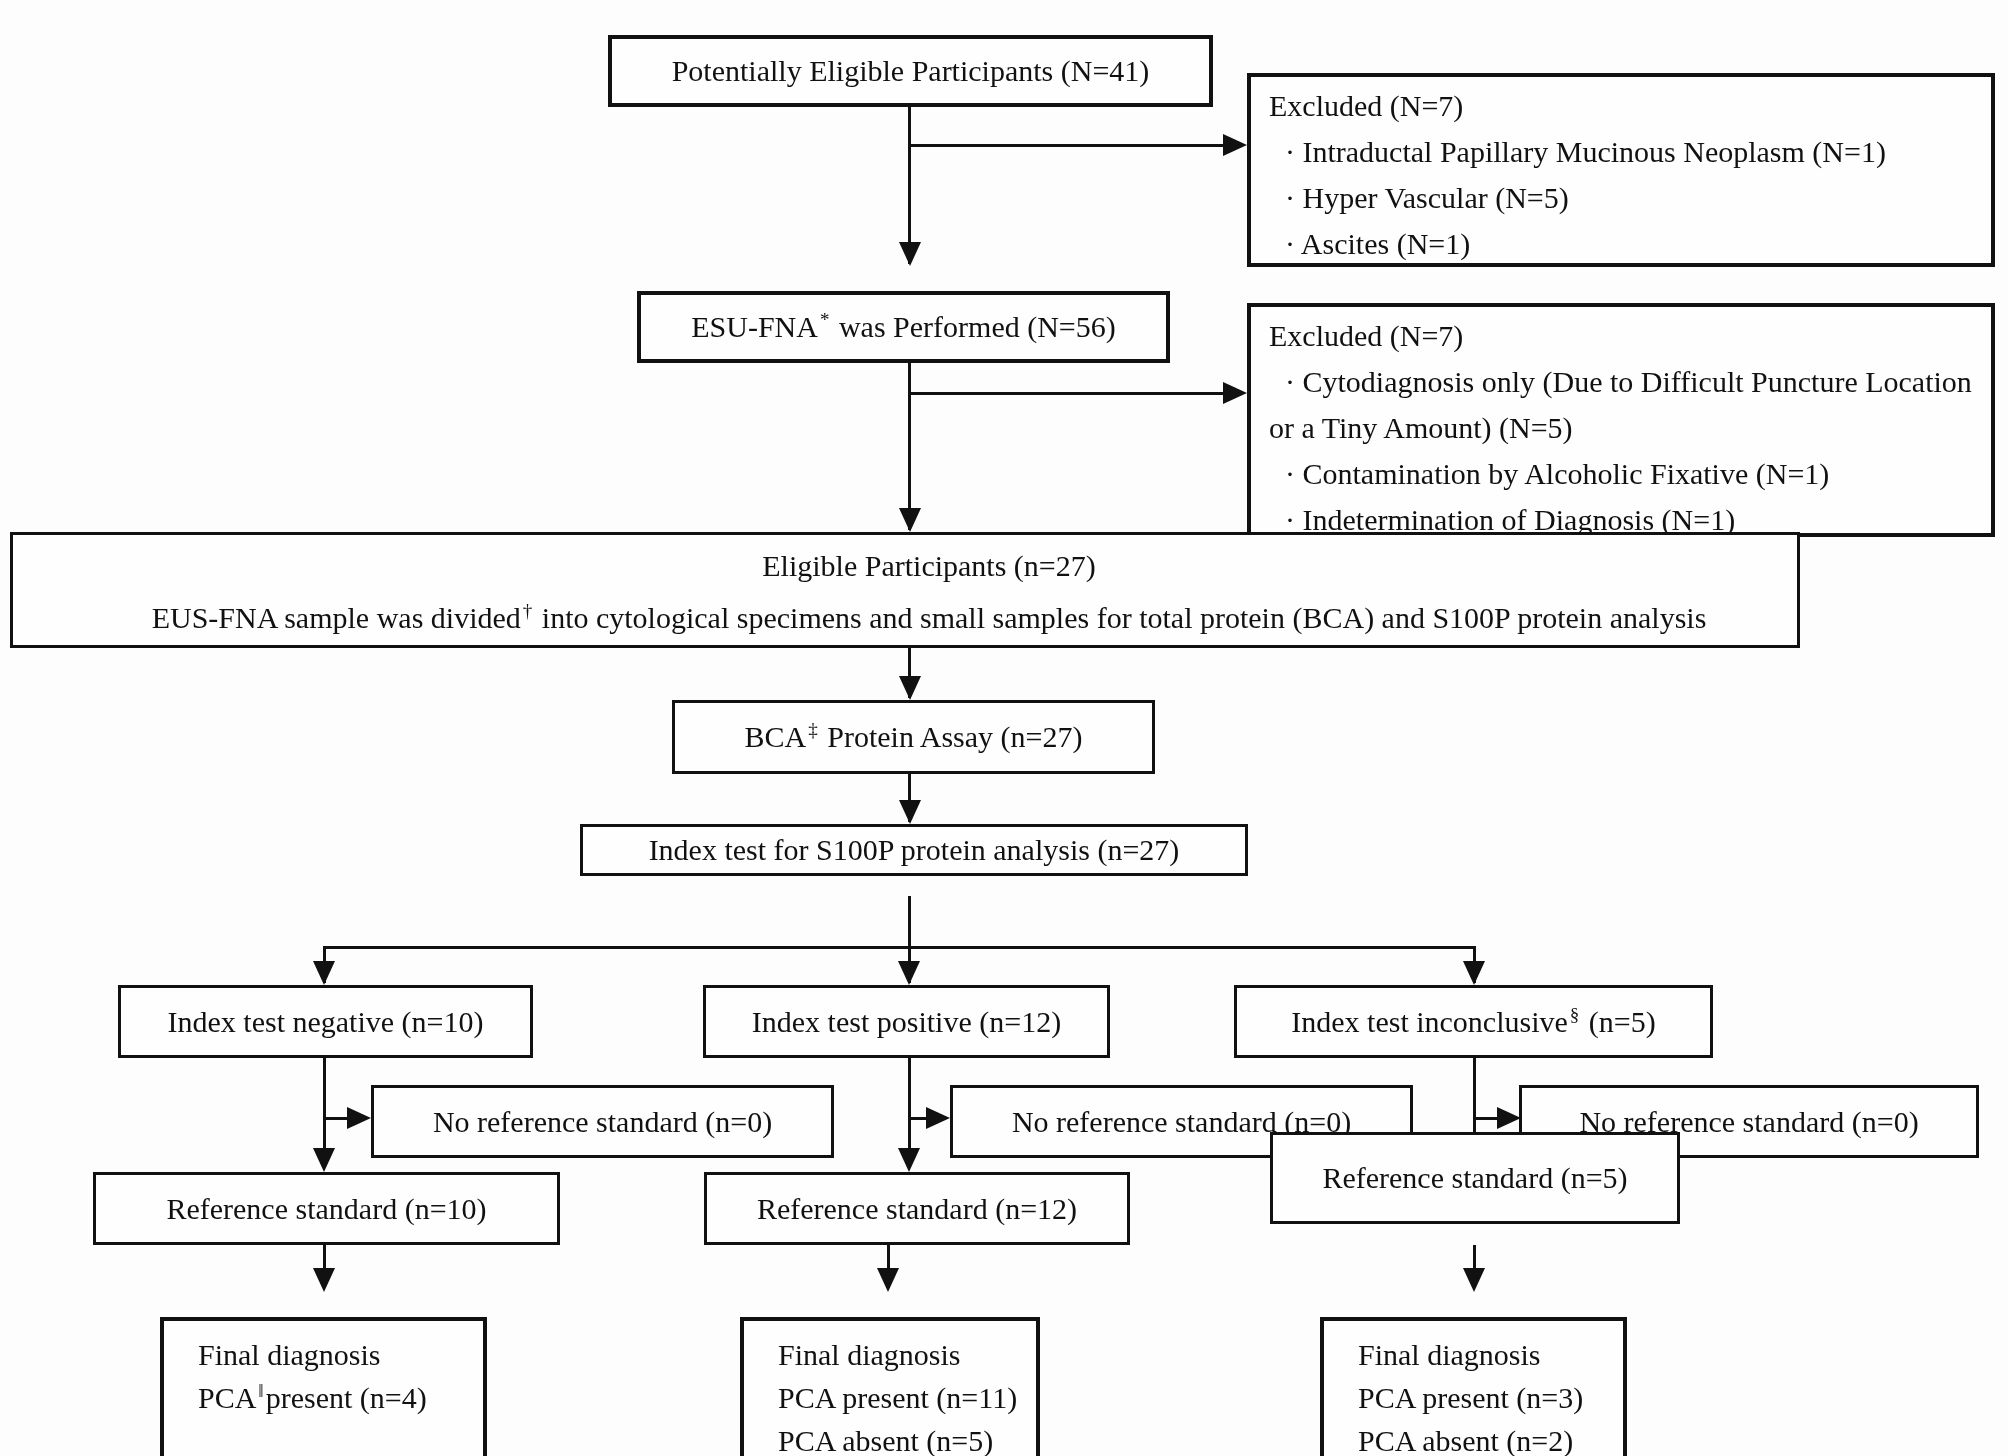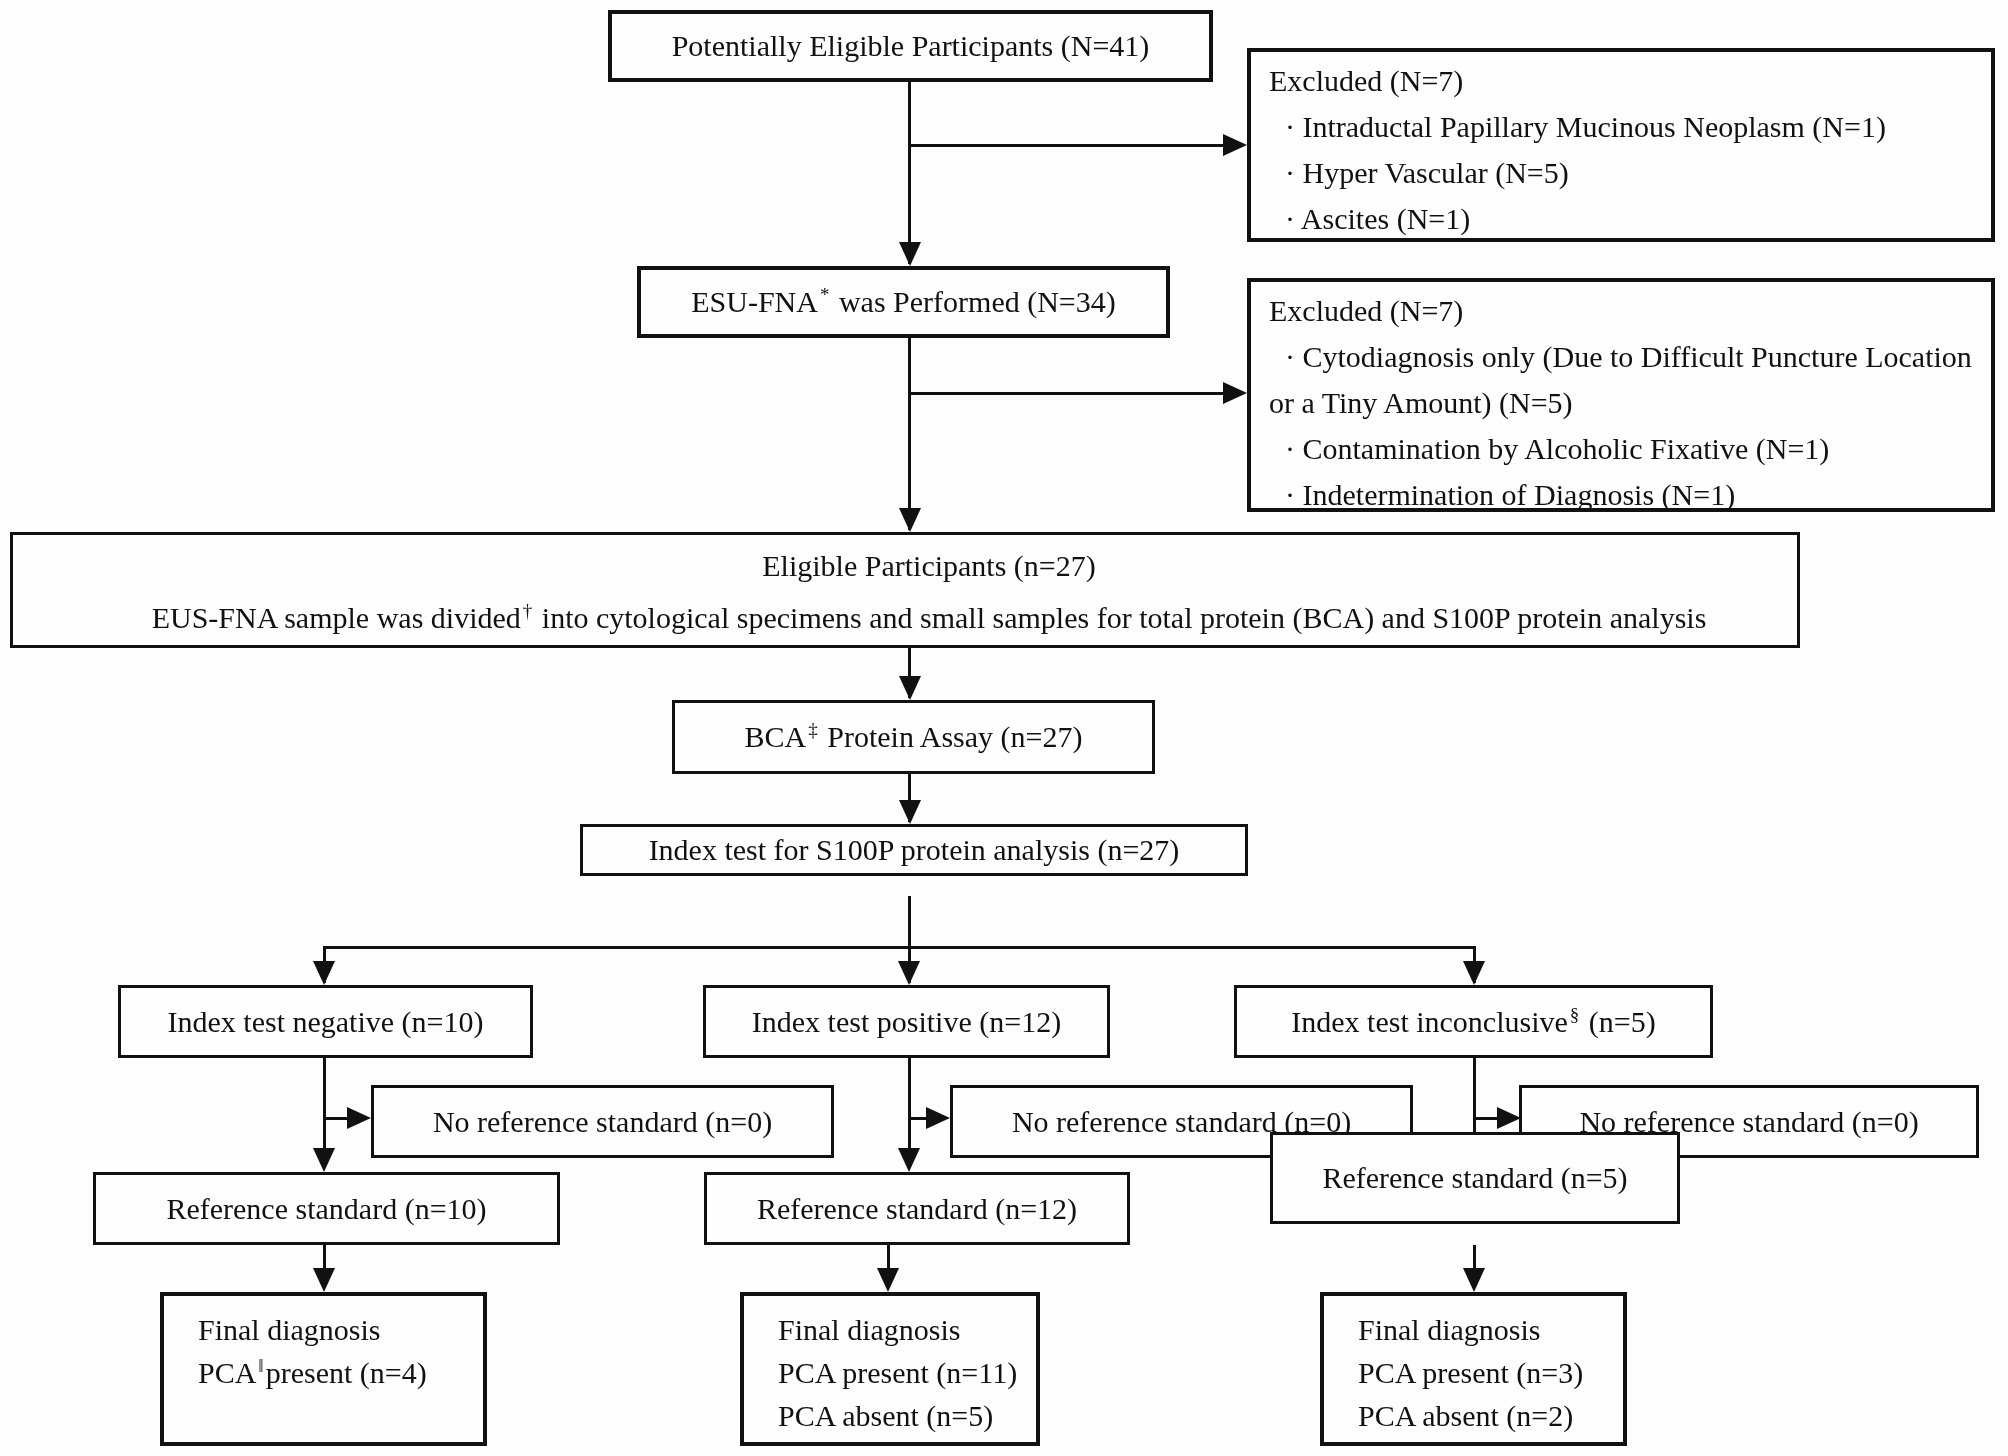--- a/index.html
+++ b/index.html
@@ -23,21 +23,21 @@
     box-sizing: border-box;
     font-size: 30px;
     color: #111;
   }
   .box.single {
     display: flex;
     align-items: center;
     justify-content: center;
     text-align: center;
   }
-  .box.heavy { border-width: 4px; }
+  .box.heavy { border-width: 4px; margin-top: 25px; }
   .lbl { display: inline; }
   sup.fx {
     font-size: 19px;
     vertical-align: super;
     line-height: 0;
     margin: 0 2px;
   }
   .excl {
     padding: 6px 18px 0 18px;
     line-height: 46px;
@@ -137,21 +137,21 @@
   </div>
 
   <div class="box excl heavy" style="left:1247px; top:48px; width:748px; height:194px;">
     <p class="ti">Excluded (N=7)</p>
     <p class="it">· Intraductal Papillary Mucinous Neoplasm (N=1)</p>
     <p class="it">· Hyper Vascular (N=5)</p>
     <p class="it">· Ascites (N=1)</p>
   </div>
 
   <div class="box single heavy" style="left:637px; top:266px; width:533px; height:72px;">
-    <span class="lbl"><span>ESU-FNA</span><sup class="fx">*</sup><span> was Performed (N=34)</span></span>
+    <span class="lbl"><span>ESU-FNA</span><sup class="fx">*</sup><span> was Performed (N=56)</span></span>
   </div>
 
   <div class="box excl heavy" style="left:1247px; top:278px; width:748px; height:234px;">
     <p class="ti">Excluded (N=7)</p>
     <p class="it">· Cytodiagnosis only (Due to Difficult Puncture Location or a Tiny Amount) (N=5)</p>
     <p class="it">· Contamination by Alcoholic Fixative (N=1)</p>
     <p class="it">· Indetermination of Diagnosis (N=1)</p>
   </div>
 
   <div class="box wide" style="left:10px; top:532px; width:1790px; height:116px;padding-left:48px;">

